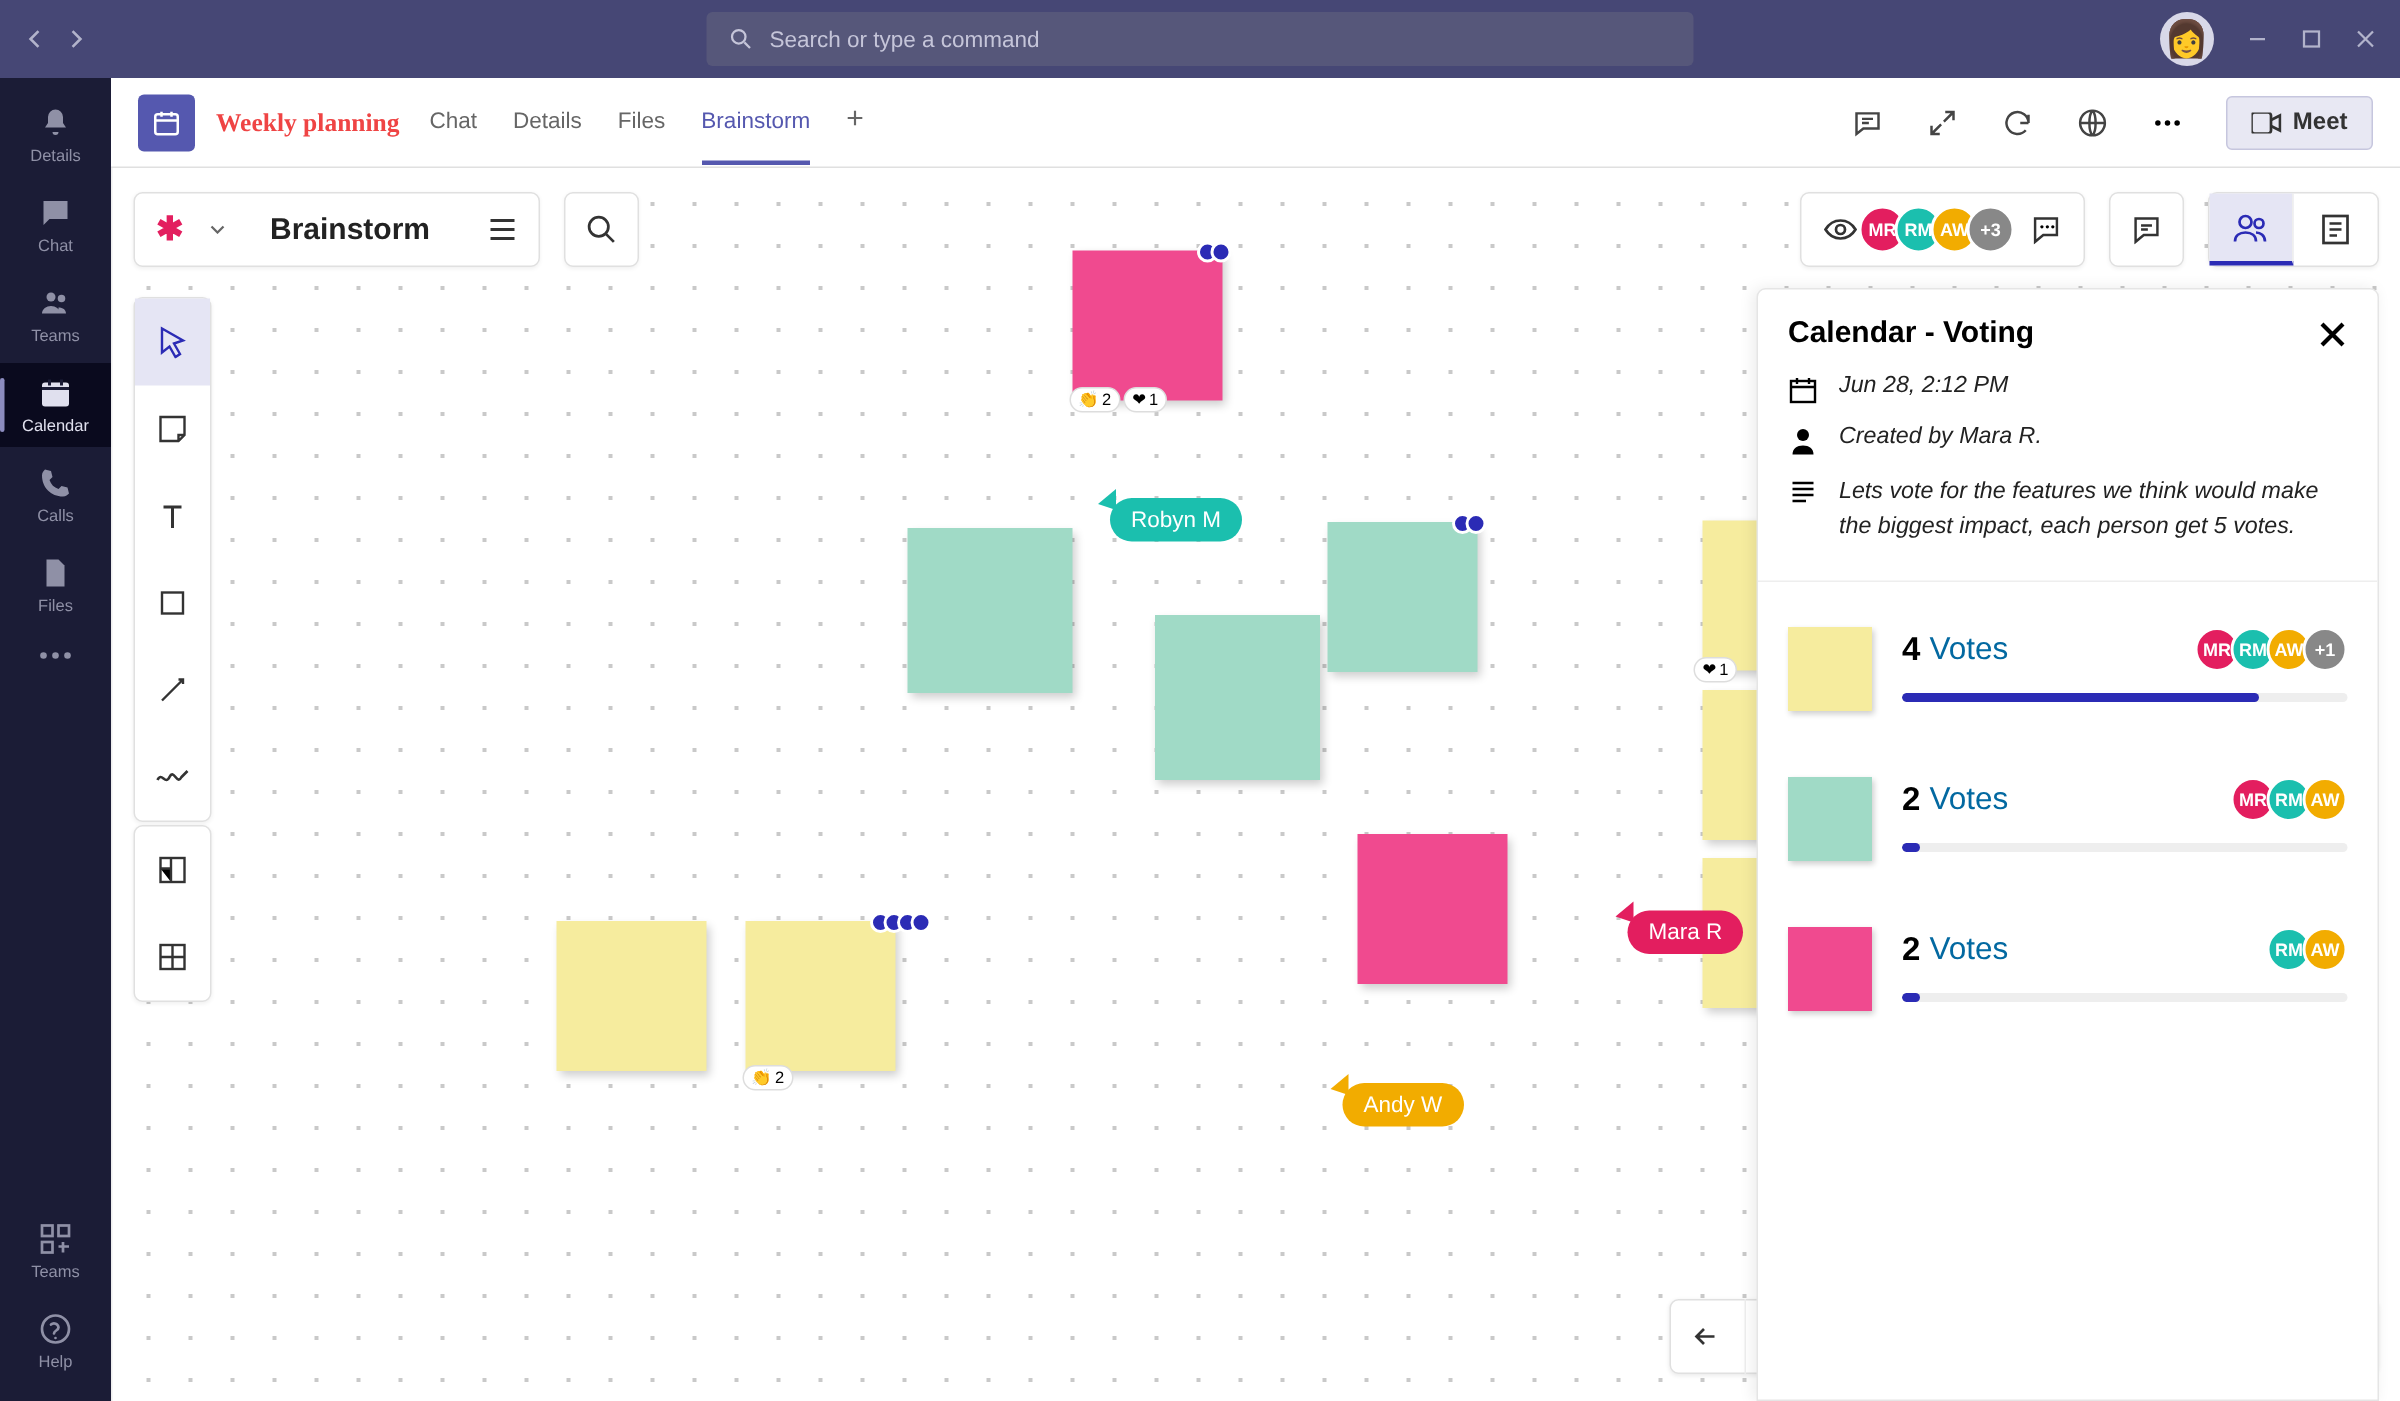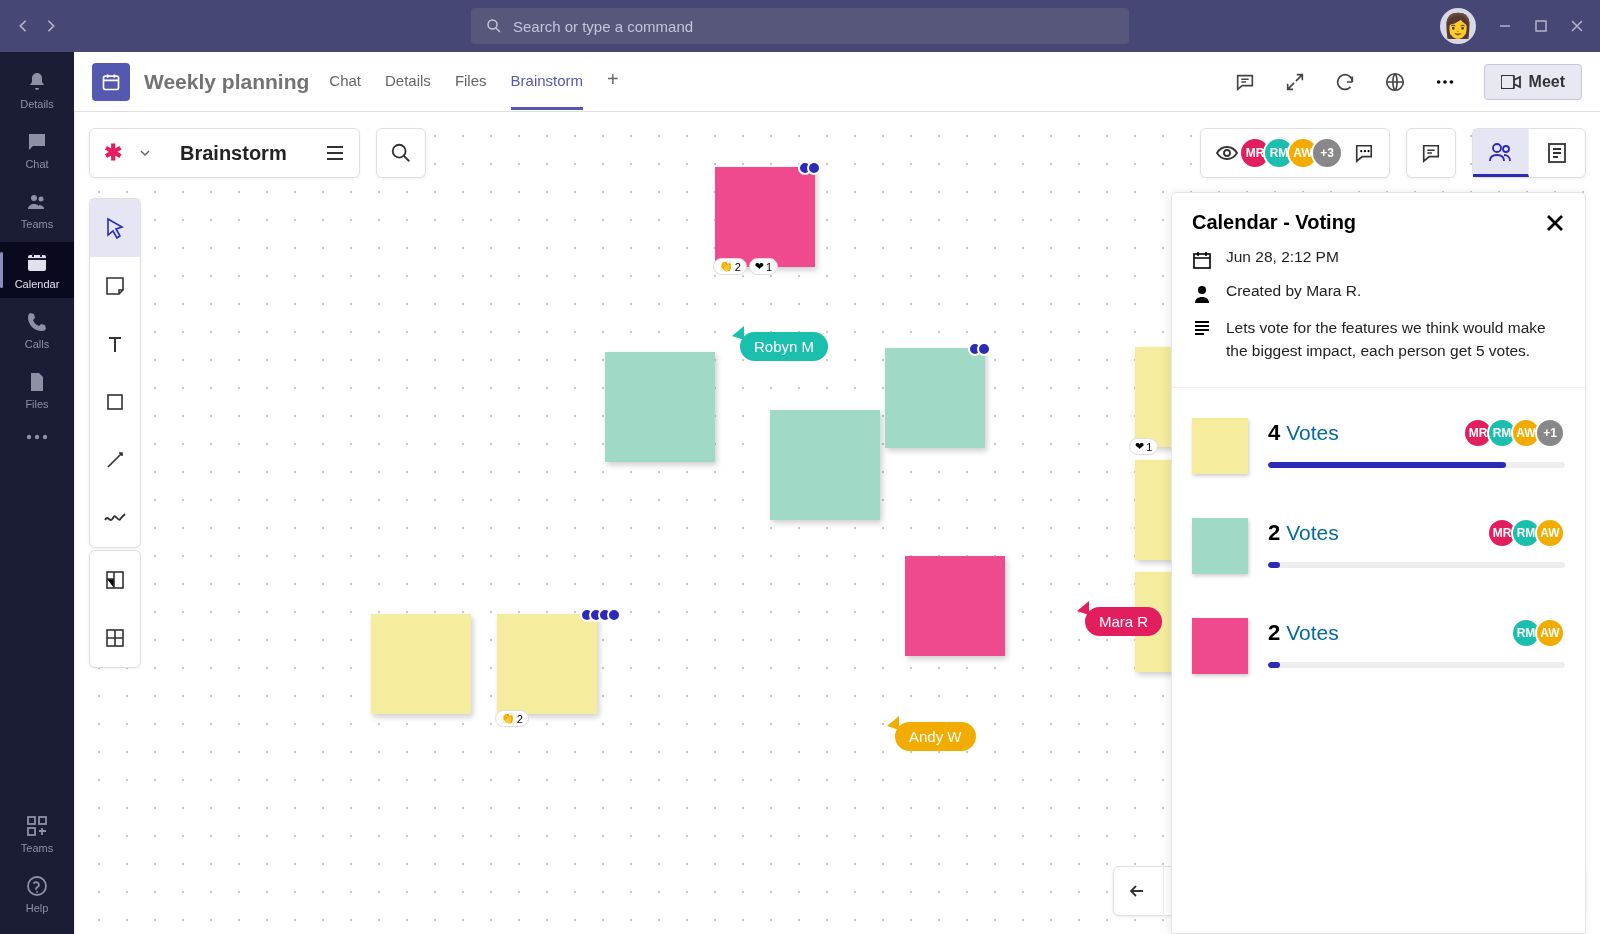--- a/index.html
+++ b/index.html
@@ -24,21 +24,21 @@
 .rail-item.active::before{content:"";position:absolute;left:0;top:10px;bottom:10px;width:3px;background:#8c8cbf;border-radius:2px;}
 .rail-icon { width: 24px; height: 24px; }
 .rail-bottom { margin-top: auto; margin-bottom: 12px; display: flex; flex-direction: column; align-items: center; gap: 4px; width:100%;}
 
 
 .content { flex: 1; display: flex; flex-direction: column; background: #f5f5f5; }
 
 
 .chan-header { height: 60px; background: #fff; border-bottom: 1px solid #e0e0e0; display: flex; align-items: center; padding: 0 18px; gap: 14px; }
 .purple-badge { width: 38px; height: 38px; background: #5558af; border-radius: 4px; display: flex; align-items: center; justify-content: center; color: #fff; }
-.chan-title { font-size: 21px; font-weight: 700; color: #737373; }
+.chan-title { font-size: 17px; font-weight: 700; color: #ef4444; font-family: Liberation Serif, serif; }
 .tabs { display: flex; gap: 24px; margin-left: 6px; }
 .tab { font-size: 15px; color: #666; cursor: pointer; padding: 18px 0; border-bottom: 3px solid transparent; }
 .tab.active { color: #5558af; border-bottom-color: #5558af; font-weight: 500;}
 .hdr-actions { margin-left: auto; display: flex; align-items: center; gap: 28px; color: #444; }
 .hdr-icon { width: 22px; height: 22px; cursor: pointer; }
 .meet-btn { display: flex; align-items: center; gap: 8px; background: #e8e8f3; border: 1px solid #c6c6de; border-radius: 4px; padding: 8px 16px; font-size: 16px; font-weight: 600; color: #333; cursor: pointer; }
 
 
 .canvas-wrap { flex: 1; position: relative; background: #fff; overflow: hidden; border-left: 1px solid #eee;}
 .dotgrid { position: absolute; inset: 0; background-image: radial-gradient(#c9c9c9 1.5px, transparent 1.5px); background-size: 28px 28px; background-position: 10px 10px;}
@@ -79,21 +79,21 @@
 .cursor-tag { position: absolute; padding: 6px 14px; border-radius: 18px; color: #fff; font-size: 15px; font-weight: 500; z-index: 10; }
 .cursor-tag::before{content:"";position:absolute;left:-8px;top:-6px;width:0;height:0;border-right:12px solid;border-top:10px solid transparent;border-bottom:4px solid transparent;border-right-color:inherit;}
 
 
 .ink { position: absolute; inset: 0; z-index: 6; pointer-events: none;}
 
 
 .results { position: absolute; top: 80px; right: 14px; width: 415px; bottom: 0; background: #fff; border: 1px solid #e5e5e5; border-radius: 6px 6px 0 0; box-shadow: -2px 0 10px rgba(0,0,0,0.08); z-index: 40; display: flex; flex-direction: column; overflow:hidden;}
 .res-hdr { display: flex; align-items: center; justify-content: space-between; padding: 18px 20px 14px; }
 .res-title { font-size: 20px; font-weight: 800; }
-.res-meta { padding: 0 20px 24px; border-bottom: 1px solid #eee; display:flex; flex-direction:column; gap:12px;}
+.res-meta { padding: 0 20px 24px; border-bottom: 1px solid #eee; display:flex; flex-direction:column; gap:12px;font-style:italic;}
 .res-meta-row { display: flex; gap: 14px; font-size: 15.5px; color: #222; align-items: flex-start; }
 .res-meta-row .ic{width:20px;flex-shrink:0;margin-top:2px;}
 .res-body { flex: 1; overflow-y: auto; padding: 12px 20px; }
 .vote-row { display: flex; gap: 20px; padding: 18px 0 26px; align-items: flex-start;}
 .vote-swatch { width: 56px; height: 56px; box-shadow: 1px 2px 4px rgba(0,0,0,0.2); flex-shrink:0;}
 .vote-info { flex: 1; }
 .vote-head { display: flex; align-items: center; gap: 6px; margin-bottom: 14px;}
 .vote-count { font-size: 22px; font-weight: 800; }
 .vote-label { font-size: 21px; color: #0369a1; }
 .vote-avs{margin-left:auto;display:flex;}

